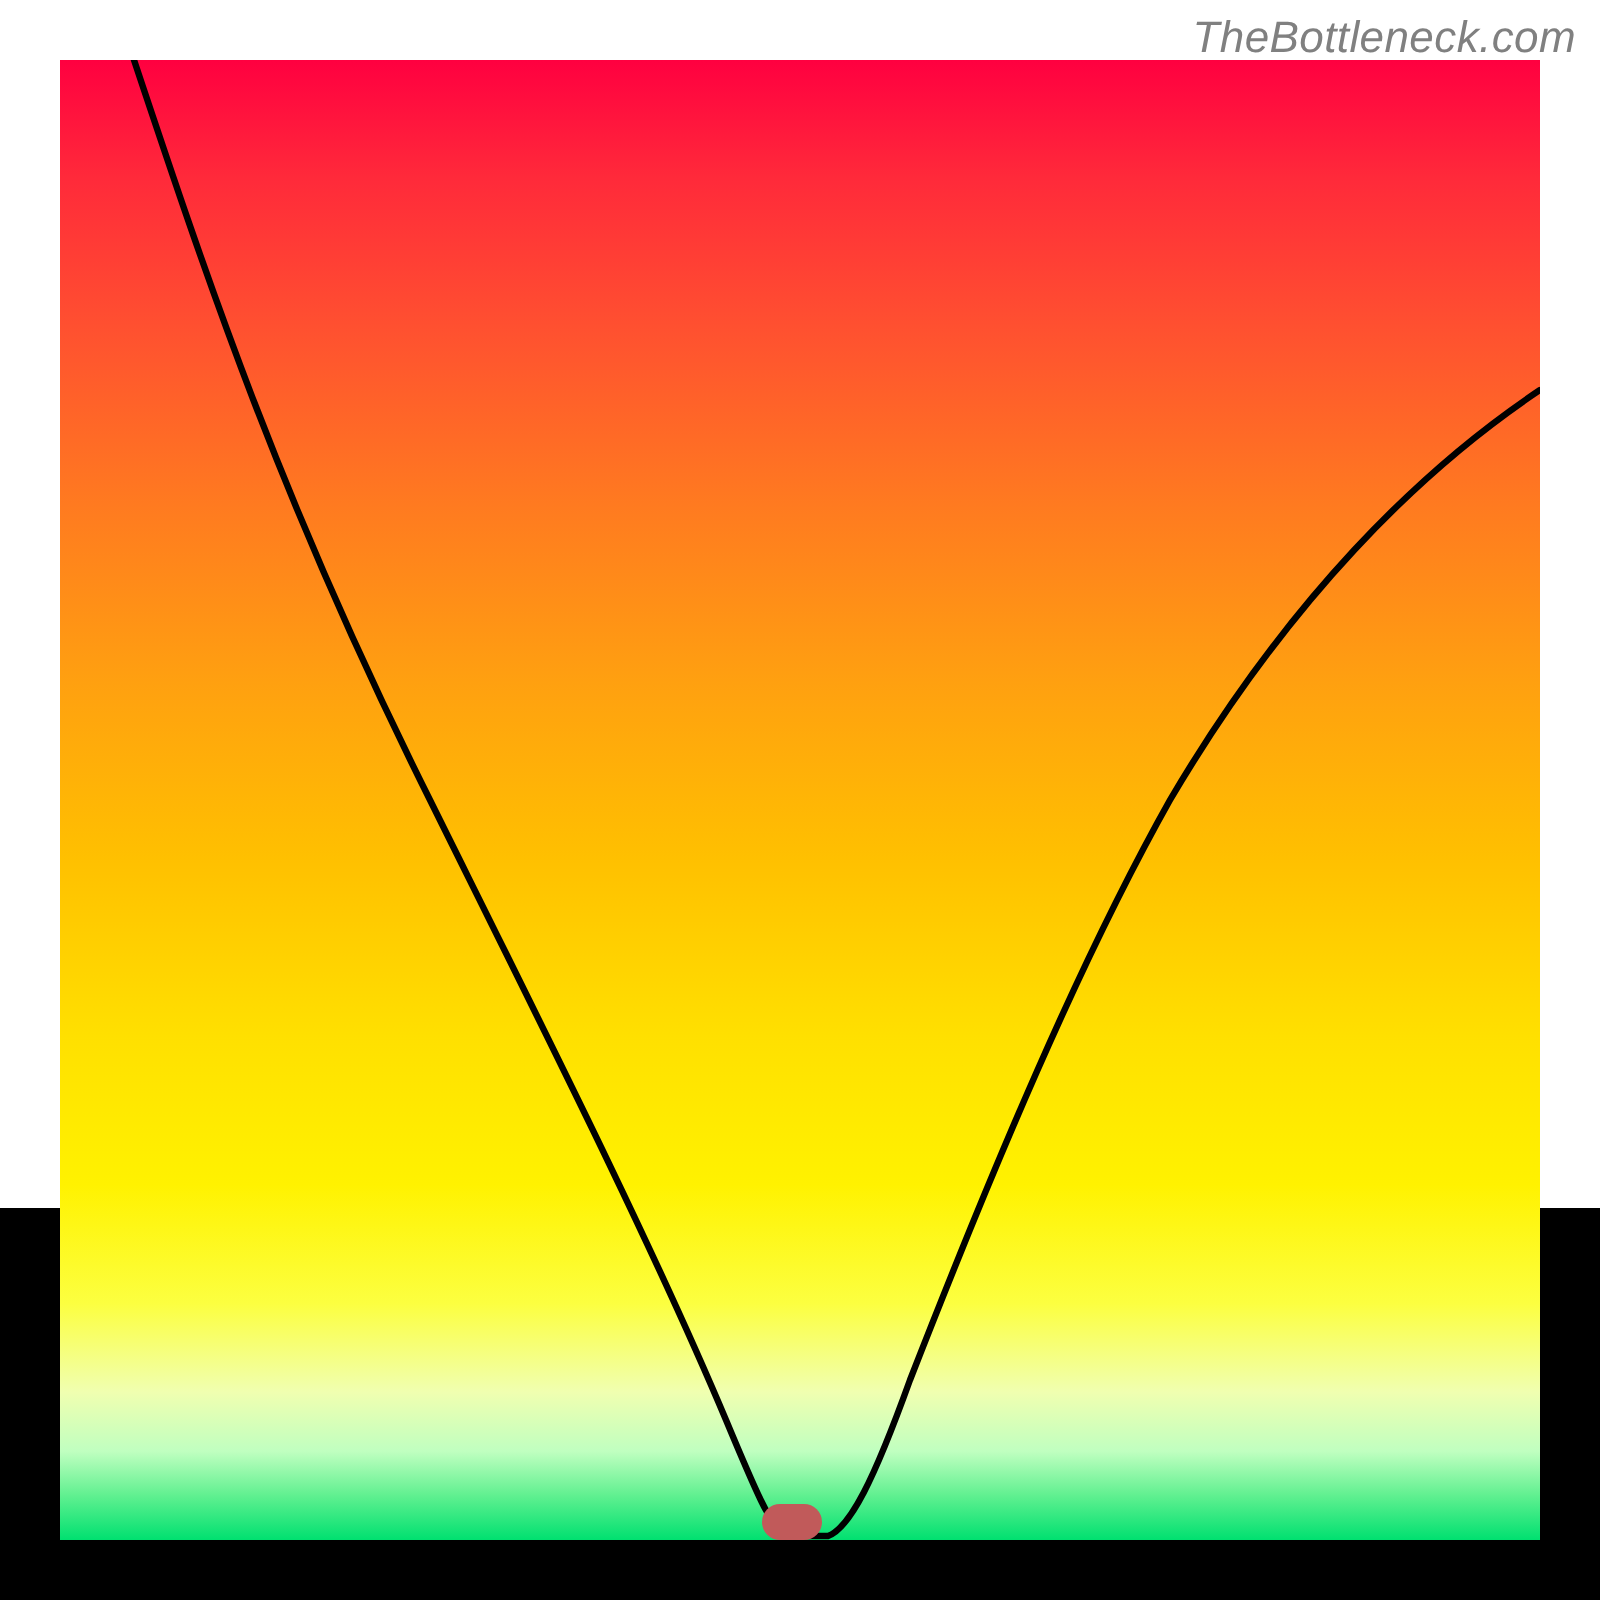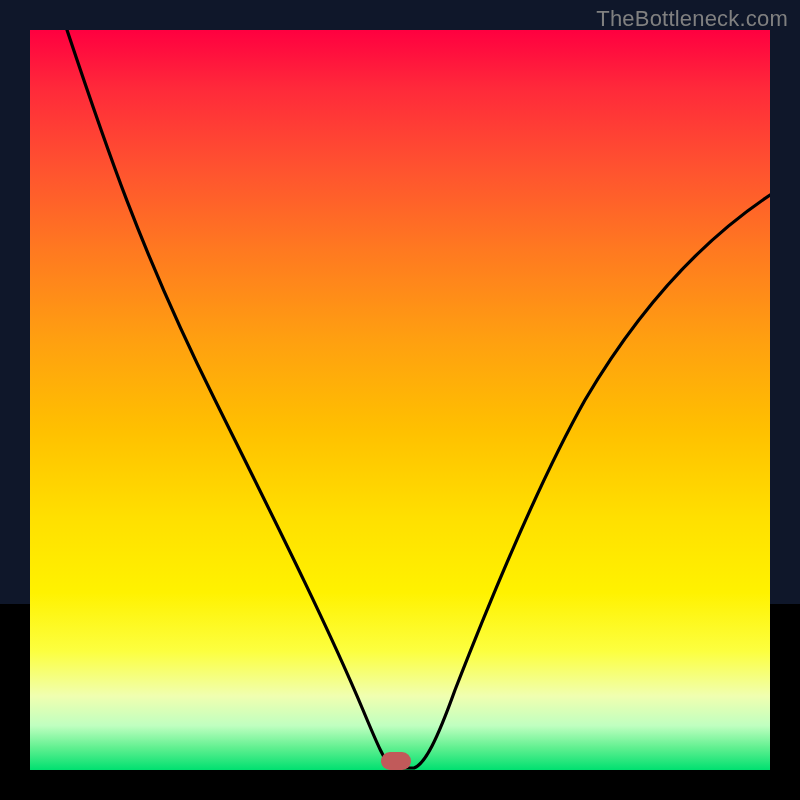--- a/index.html
+++ b/index.html
@@ -10,21 +10,22 @@
     background: #000;
     position: relative;
     font-family: Arial, sans-serif;
   }
   .frame {
     position: absolute;
     top: 0;
     left: 0;
     width: 800px;
     height: 604px;
-    background: #0f172a;
+    background: #ffffff;
+    font-style: italic;
   }
   .plot-area {
     position: absolute;
     top: 30px;
     left: 30px;
     width: 740px;
     height: 740px;
     overflow: hidden;
   }
   .gradient {

